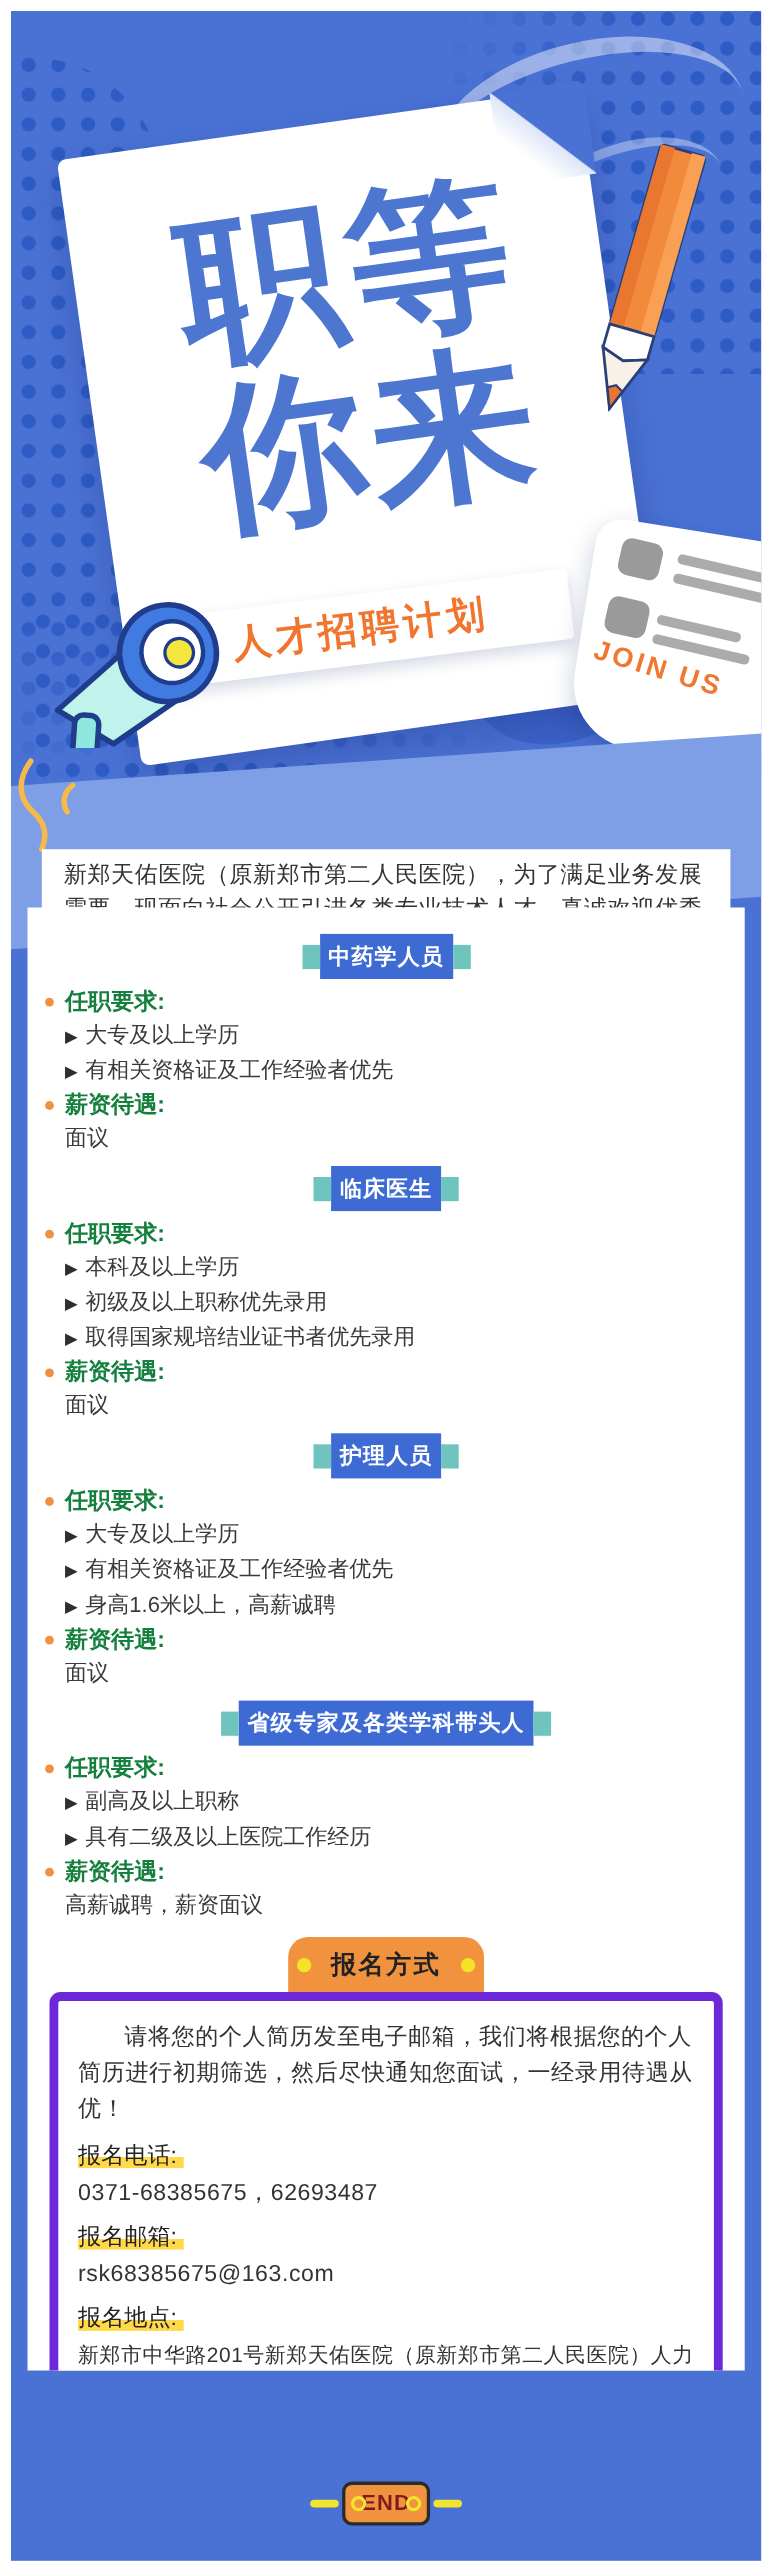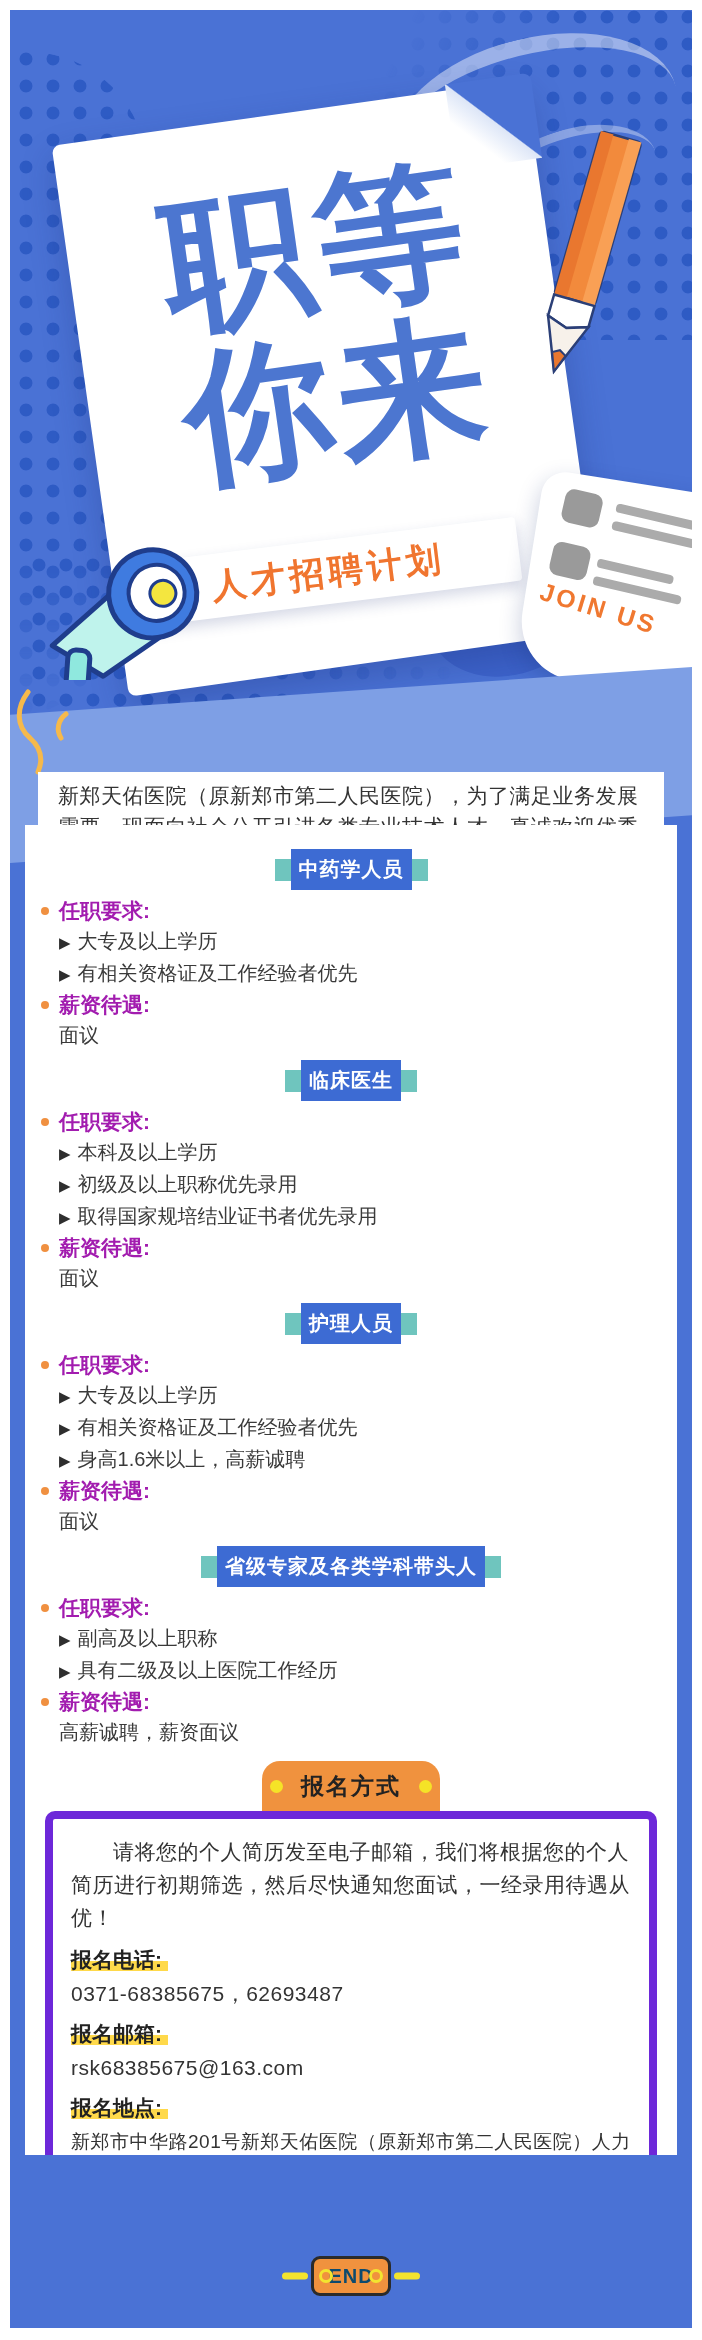--- a/index.html
+++ b/index.html
@@ -31,40 +31,40 @@
   .squiggle{position:absolute;left:4px;top:676px;}
   .intro-box{position:absolute;left:28px;top:762px;width:626px;background:#ffffff;padding:8px 20px;box-sizing:border-box;}
   .intro-box p{margin:0;color:#333333;font-size:21px;line-height:31px;letter-spacing:.5px;}
 
   
   .card{position:absolute;left:15px;top:815px;width:652px;height:1330px;background:#ffffff;box-sizing:border-box;padding:24px 0 0 0;overflow:hidden;}
   .badge{position:relative;display:table;margin:0 auto 6px auto;background:#3D6BD3;color:#ffffff;font-weight:bold;font-size:20px;letter-spacing:1px;padding:7px 8px;white-space:nowrap;}
   .badge::before,.badge::after{content:'';position:absolute;top:50%;transform:translateY(-50%);width:16px;height:22px;background:#6FC5BE;}
   .badge::before{left:-16px;} .badge::after{right:-16px;}
   .sec{padding:0 16px 10px 16px;}
-  .sec-label{position:relative;color:#a21caf;font-weight:bold;font-size:21px;line-height:30px;padding-left:18px;}
+  .sec-label{position:relative;color:#15803d;font-weight:bold;font-size:21px;line-height:30px;padding-left:18px;}
   .sec-label::before{content:'';position:absolute;left:0;top:11px;width:8px;height:8px;border-radius:50%;background:#F09040;}
   .item{color:#3a3a3a;font-size:20px;line-height:30px;padding-left:18px;}
   .item .arrow{color:#2e2e2e;font-size:15px;margin-right:7px;}
   .sal-value{color:#3a3a3a;font-size:20px;line-height:30px;padding-left:18px;}
 
   
   .apply-tab{position:relative;display:flex;align-items:center;justify-content:center;gap:18px;width:178px;height:50px;margin:4px auto 0 auto;background:#F0923E;border-radius:18px 18px 0 0;}
   .apply-tab .dot{width:13px;height:13px;border-radius:50%;background:#F5E327;}
   .apply-tab .tab-label{color:#222222;font-weight:bold;font-size:23px;letter-spacing:2px;}
   .apply-box{margin:0 20px;border:8px solid #6d28d9;border-radius:10px;background:#ffffff;padding:16px 18px 18px 18px;}
   .apply-box .lead{margin:0;color:#333333;font-size:21px;line-height:33px;text-indent:2em;letter-spacing:.5px;}
-  .field-label{margin-top:12px;color:#222222;font-weight:bold;font-size:21px;line-height:28px;}
+  .field-label{margin-top:12px;color:#222222;font-weight:normal;font-size:21px;line-height:28px;}
   .field-label span{background:linear-gradient(to top,#FFD94A 42%,transparent 42%);padding-right:6px;}
   .field-value{margin-top:6px;color:#333333;font-size:21px;line-height:28px;letter-spacing:.5px;}
   .field-value.small{font-size:19px;}
 
   
   .end-btn{position:absolute;left:50%;top:2246px;transform:translateX(-50%);width:80px;height:40px;background:#F0923E;border:3px solid #2b2b2b;border-radius:9px;box-sizing:border-box;text-align:center;}
-  .end-btn .end-label{line-height:34px;font-weight:bold;font-size:20px;color:#0c4a6e;letter-spacing:1px;}
+  .end-btn .end-label{line-height:34px;font-weight:bold;font-size:20px;color:#7f1d1d;letter-spacing:1px;}
   .end-btn .ring{position:absolute;top:50%;transform:translateY(-50%);width:8px;height:8px;border:3px solid #F3E42F;border-radius:50%;}
   .end-btn .ring.l{left:5px;} .end-btn .ring.r{right:5px;}
   .end-btn .line{position:absolute;top:50%;transform:translateY(-50%);width:26px;height:7px;border-radius:4px;background:#F3E42F;}
   .end-btn .line.l{left:-32px;} .end-btn .line.r{right:-32px;}
 </style>
 </head>
 <body>
 
 <div class="canvas">
 

